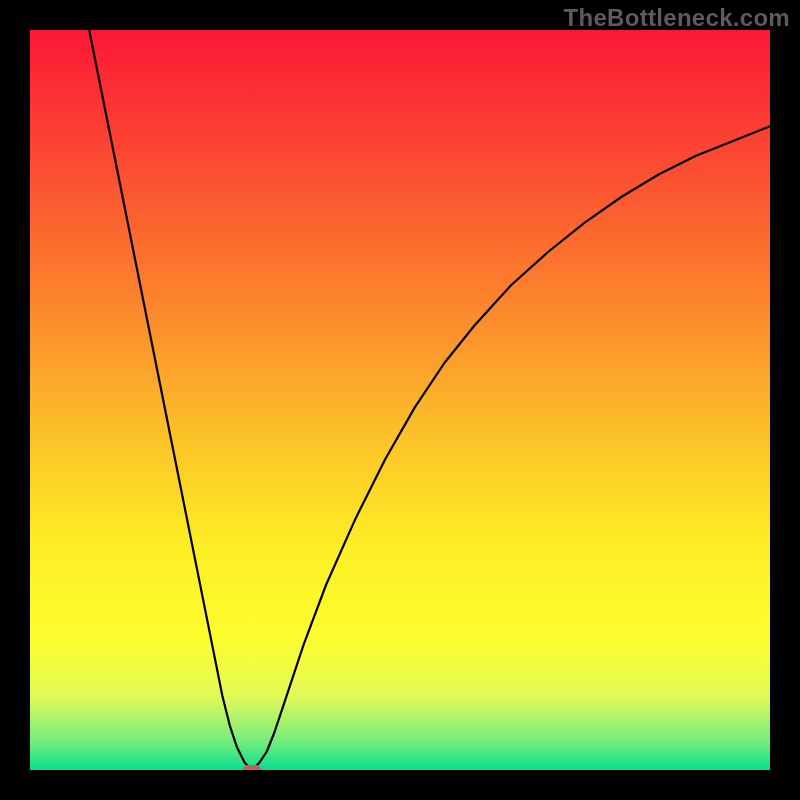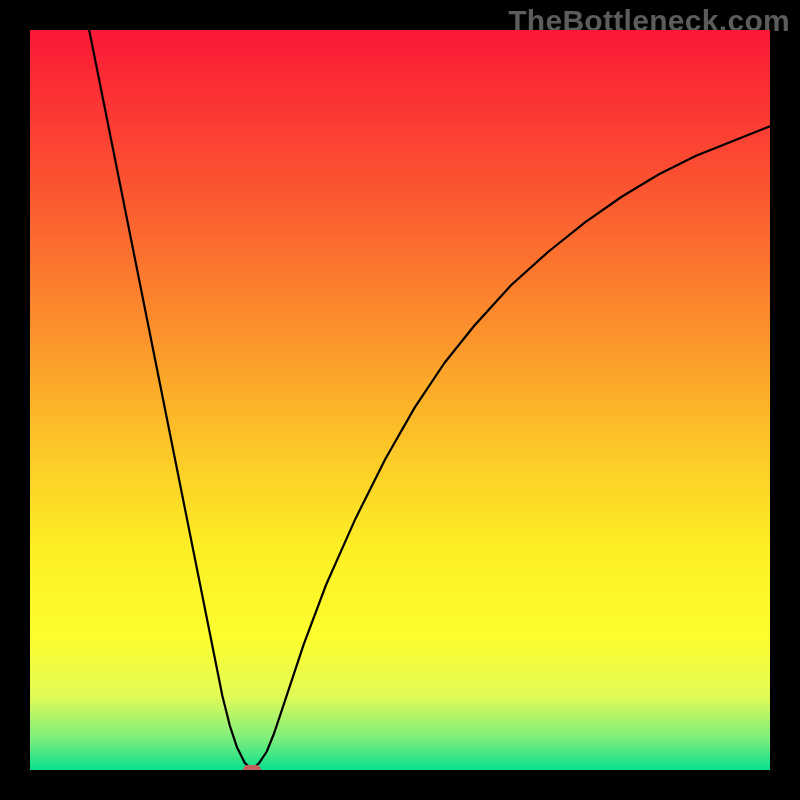--- a/index.html
+++ b/index.html
@@ -15,21 +15,21 @@
     position: relative;
     width: 800px;
     height: 800px;
     background: #000;
   }
   .watermark {
     position: absolute;
     top: 4px;
     right: 10px;
     color: #5c5c5c;
-    font-size: 30px;
+    font-size: 24px;
     font-weight: 600;
     letter-spacing: 0.3px;
     user-select: none;
   }
   .plot-area {
     position: absolute;
     left: 30px;
     top: 30px;
     width: 740px;
     height: 740px;

